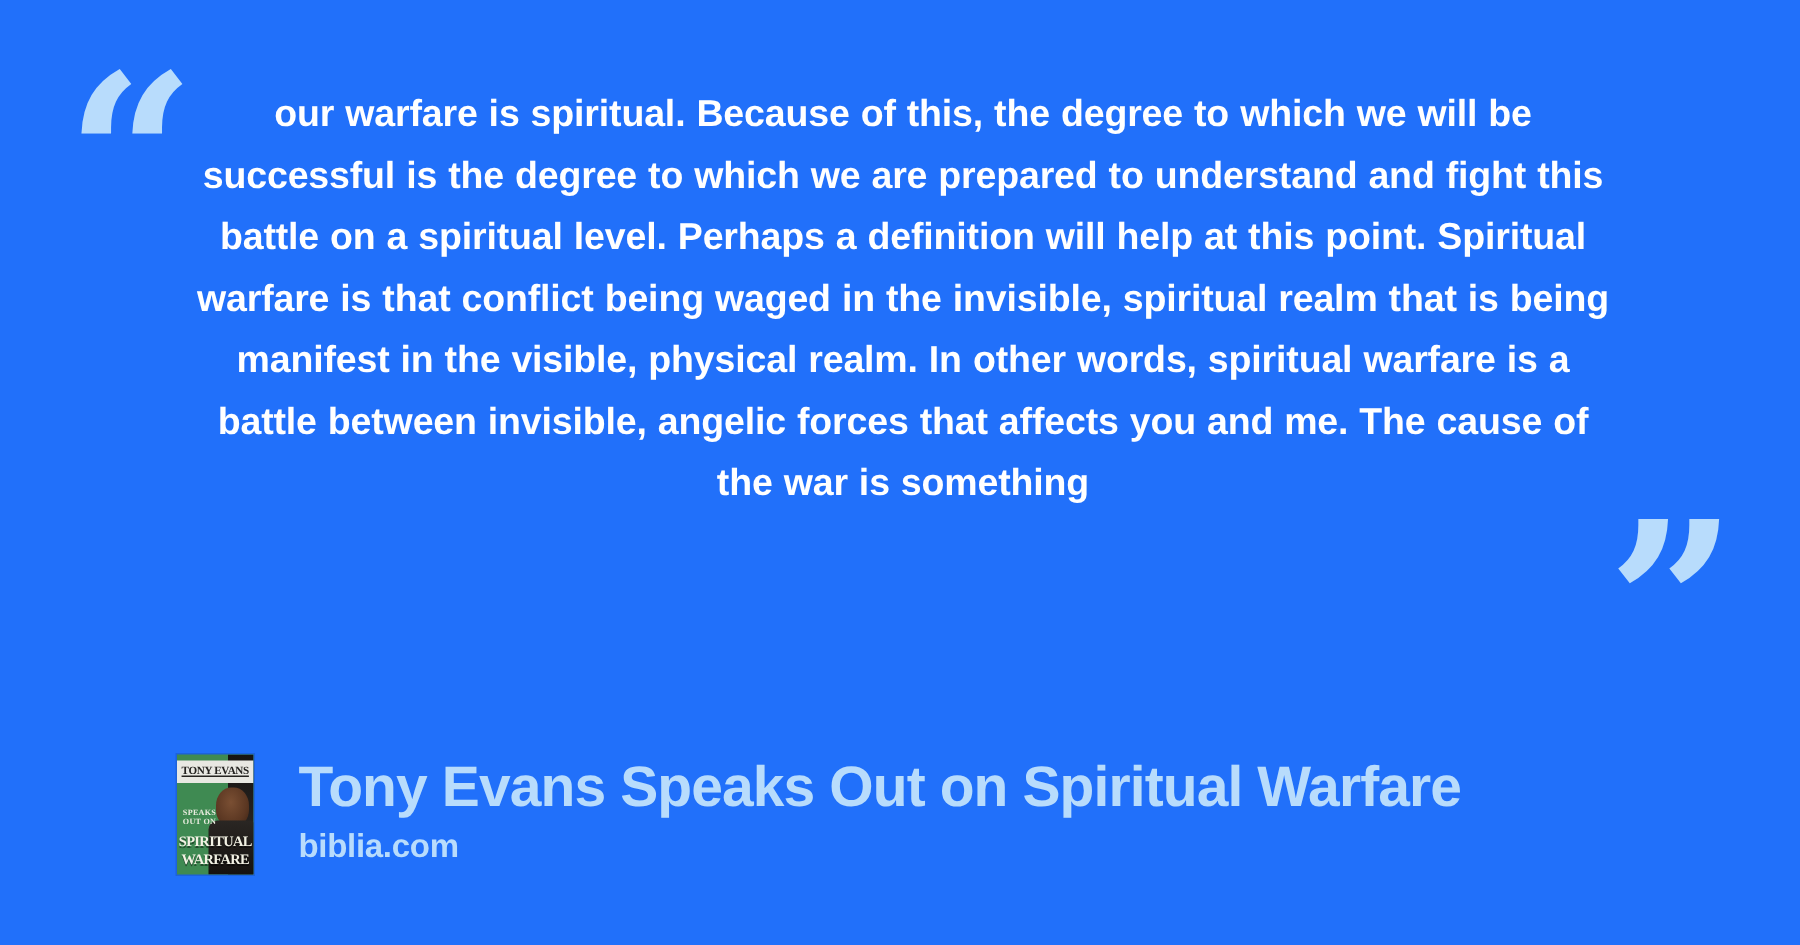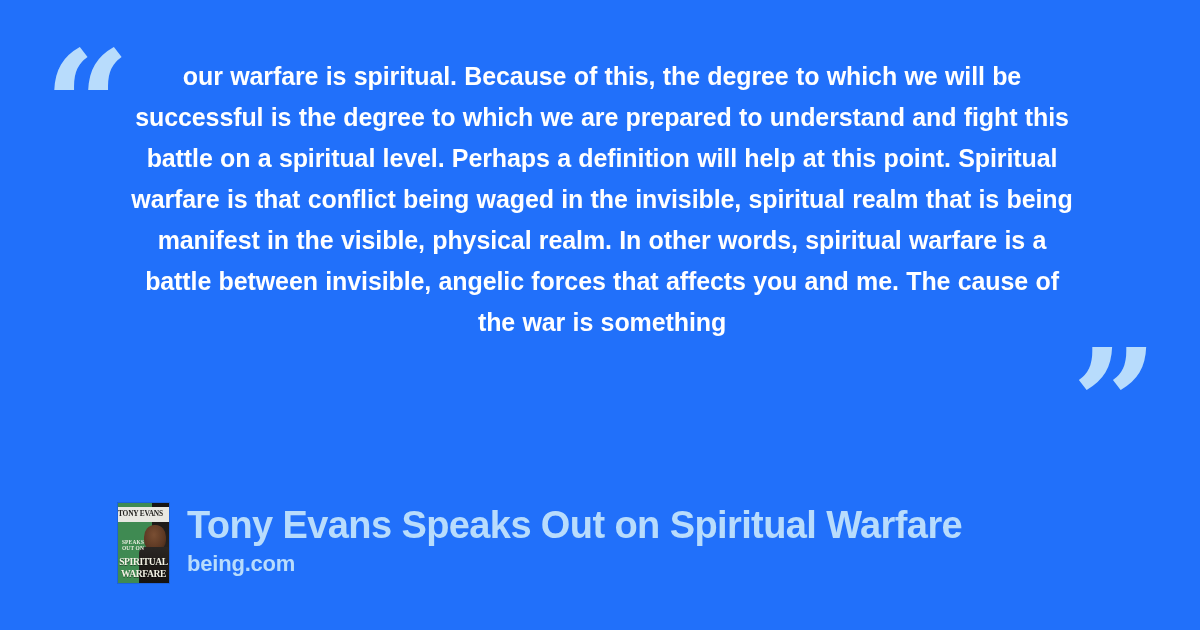--- a/index.html
+++ b/index.html
@@ -92,27 +92,29 @@
     top: 4px;
     width: 100%;
     height: 15px;
     background: #e8e8e2;
   }
   .bc-author {
     position: absolute;
     left: 0;
     top: 5px;
     width: 100%;
+    text-align: center;
     font-family: "Liberation Serif", serif;
     font-weight: 700;
     font-size: 7.4px;
     letter-spacing: -0.2px;
     color: #23221f;
     line-height: 11px;
     white-space: nowrap;
+    text-decoration: underline;
   }
   
   .bc-face {
     position: absolute;
     left: 26px;
     top: 22px;
     width: 22px;
     height: 26px;
     border-radius: 46% 46% 42% 42%;
     background: radial-gradient(ellipse at 45% 38%, #7a4f33 0%, #5b3722 62%, #3a2315 100%);
@@ -148,21 +150,21 @@
     font-family: Liberation Serif, serif;
     font-weight: 700;
     font-size: 9.6px;
     line-height: 11.6px;
     letter-spacing: -0.4px;
     color: #f3f2e4;
     text-shadow: 0 1px 0 rgba(0,0,0,0.45);
   }
 
   .footer-text {
-    margin-left: 18px;
+    margin-left: 30px;
     padding-top: 0px;
   }
   .footer-title {
     font-size: 38px;
     font-weight: 700;
     line-height: 44px;
     letter-spacing: -0.6px;
     white-space: nowrap;
   }
   .footer-site {
@@ -200,17 +202,17 @@
         <div>OUT ON</div>
       </div>
       <div class="bc-title">
         <div>SPIRITUAL</div>
         <div>WARFARE</div>
       </div>
     </div>
 
     <div class="footer-text">
       <div class="footer-title" style="color: rgb(184, 220, 252);">Tony Evans Speaks Out on Spiritual Warfare</div>
-      <div class="footer-site" style="color: rgb(184, 220, 252);">being.com</div>
+      <div class="footer-site" style="color: rgb(184, 220, 252);">biblia.com</div>
     </div>
   </div>
 
 </div>
 
 </body></html>

